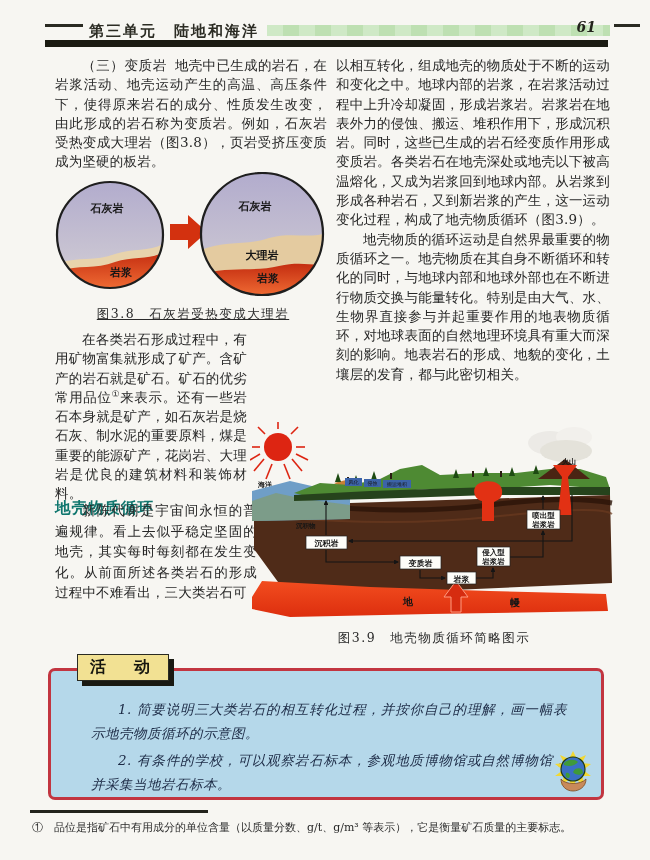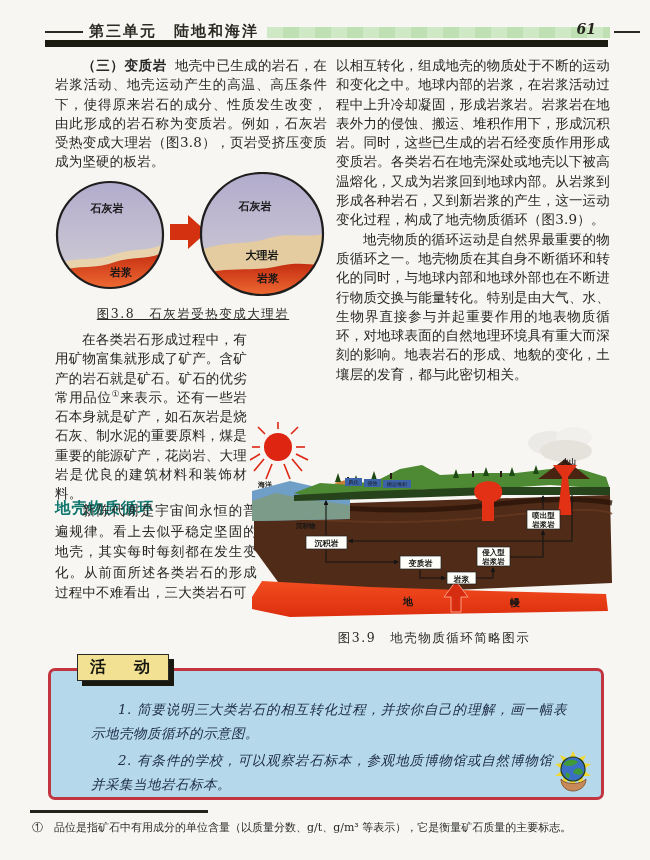--- a/index.html
+++ b/index.html
@@ -1,26 +1,26 @@
 <!DOCTYPE html>
 <html><head>
 <meta charset="utf-8">
 <style>
   html,body{margin:0;padding:0;}
   body{width:650px;height:860px;position:relative;background:#f7f6f2;overflow:hidden;
        font-family:"DejaVu Serif",serif;color:#272727;}
   .abs{position:absolute;}
   p.body{font-size:13.5px;line-height:19.3px;text-align:justify;margin:0;letter-spacing:0.2px;}
   .indent{text-indent:2em;}
-  .lead{font-family:"DejaVu Sans",sans-serif;font-weight:bold;margin-right:0.6em;letter-spacing:0.5px;}
+  .lead{font-family:"DejaVu Sans",sans-serif;font-weight:normal;margin-right:0.6em;letter-spacing:0.5px;}
   sup.noteref{font-size:9px;line-height:0;}
 
   
   .hdr{left:45px;top:22px;width:595px;height:26px;}
-  .hdr-row{display:flex;align-items:center;height:18px;}
+  .hdr-row{display:flex;height:18px;}
   .hdr-dash{height:2.5px;background:#2a2a22;width:38px;margin-top:2px;}
   .hdr-title{font-family:"DejaVu Sans",sans-serif;font-weight:bold;font-size:15px;color:#2c2c24;
              letter-spacing:2px;padding:0 8px 0 6px;white-space:nowrap;}
   .hdr-strip{flex:1;height:11px;margin-top:3px;
      background:repeating-linear-gradient(90deg,#cfe9c6 0 16px,#bee0b2 16px 32px);
      position:relative;}
   .hdr-pageno{position:absolute;right:14px;top:-6px;font-style:italic;font-weight:bold;
               font-size:14px;color:#23231c;}
   .hdr-dash2{height:2.5px;background:#2a2a22;width:26px;margin-top:2px;margin-left:4px;}
   .hdr-band{left:45px;top:40px;width:563px;height:7px;background:#1b1b12;}

